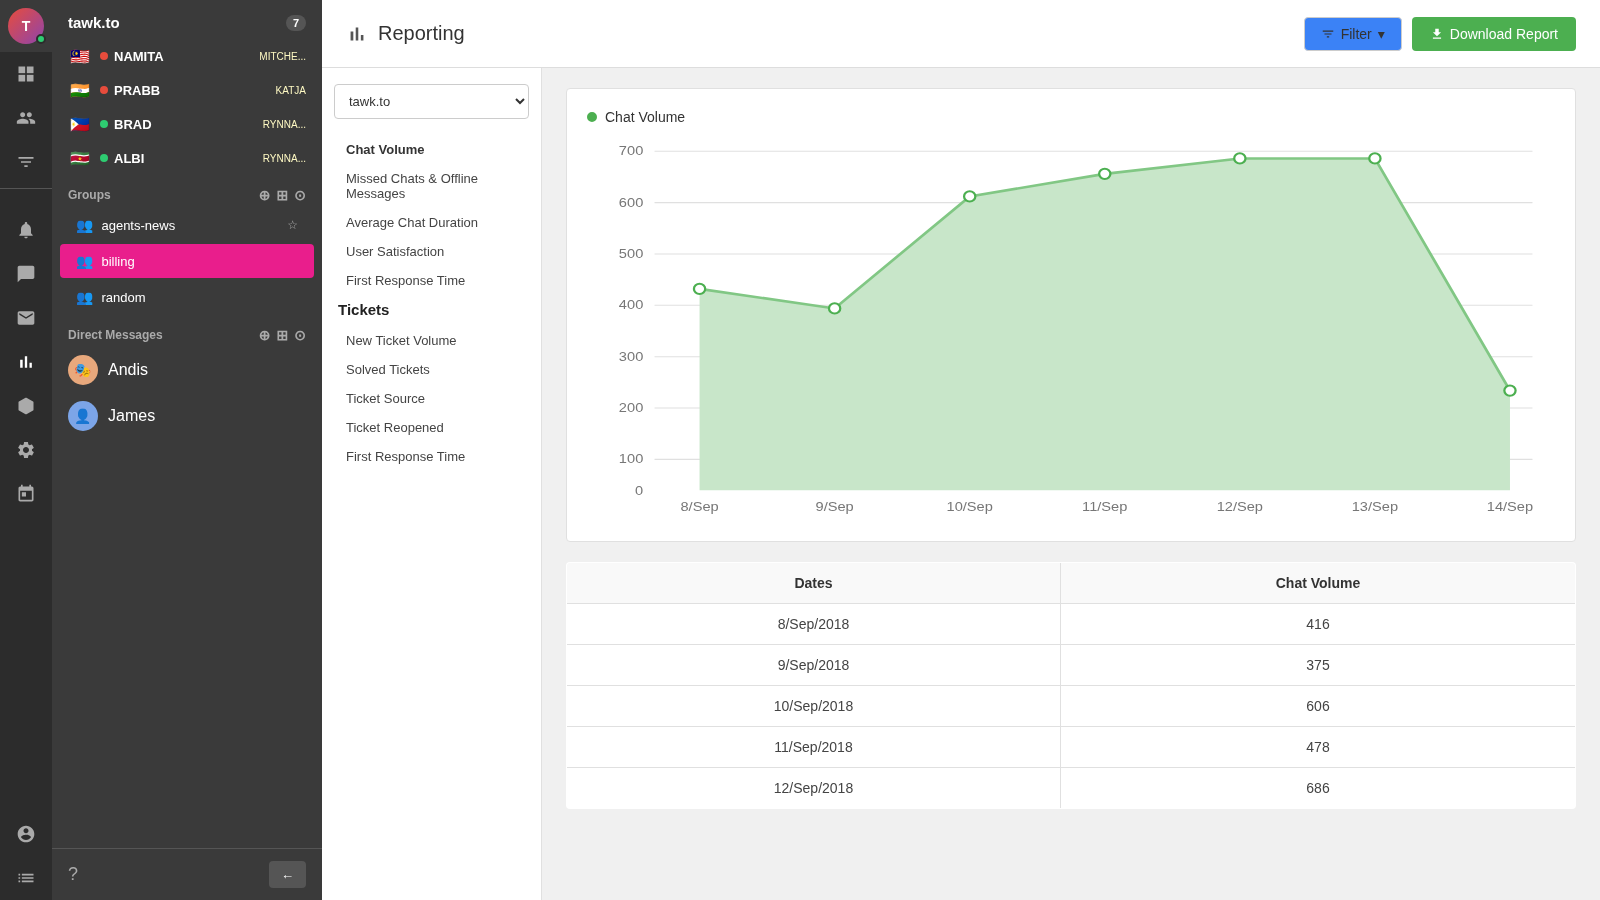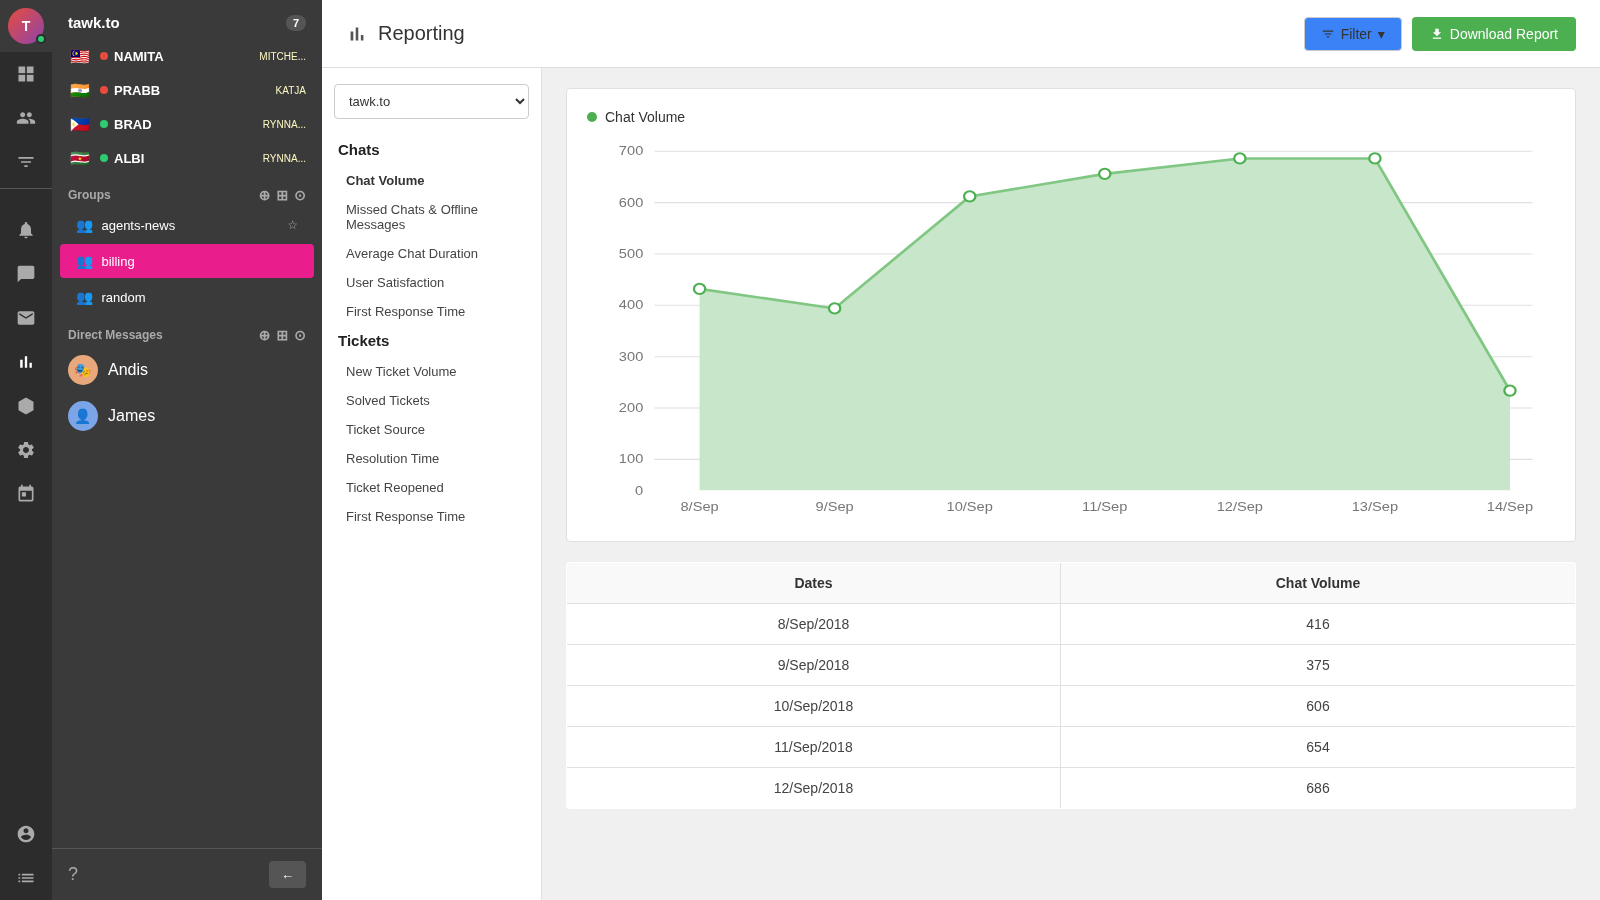--- a/index.html
+++ b/index.html
@@ -414,32 +414,30 @@
     </div>
   </div>
 
   <div class="content-area">
 
     <div class="left-nav">
       <select>
         <option>tawk.to</option>
       </select>
 
-      <div class="nav-section-title">Chats</div>
       <div class="nav-item active">Chat Volume</div>
       <div class="nav-item">Missed Chats &amp; Offline Messages</div>
       <div class="nav-item">Average Chat Duration</div>
       <div class="nav-item">User Satisfaction</div>
       <div class="nav-item">First Response Time</div>
 
       <div class="nav-section-title">Tickets</div>
       <div class="nav-item">New Ticket Volume</div>
       <div class="nav-item">Solved Tickets</div>
       <div class="nav-item">Ticket Source</div>
-      <div class="nav-item">Resolution Time</div>
       <div class="nav-item">Ticket Reopened</div>
       <div class="nav-item">First Response Time</div>
     </div>
 
     <div class="chart-area">
       <div class="chart-container">
         <div class="chart-legend">
           <div class="legend-dot" style="background:#4caf50; border: 2px solid #4caf50;"></div>
           <span>Chat Volume</span>
         </div>
@@ -500,21 +498,21 @@
             <tr>
       <td>9/Sep/2018</td>
       <td>375</td>
     </tr>
             <tr>
       <td>10/Sep/2018</td>
       <td>606</td>
     </tr>
             <tr>
       <td>11/Sep/2018</td>
-      <td>654</td>
+      <td>478</td>
     </tr>
             <tr>
       <td>12/Sep/2018</td>
       <td>686</td>
     </tr>
           </tbody>
       </table>
     </div>
   </div>
 </div>

